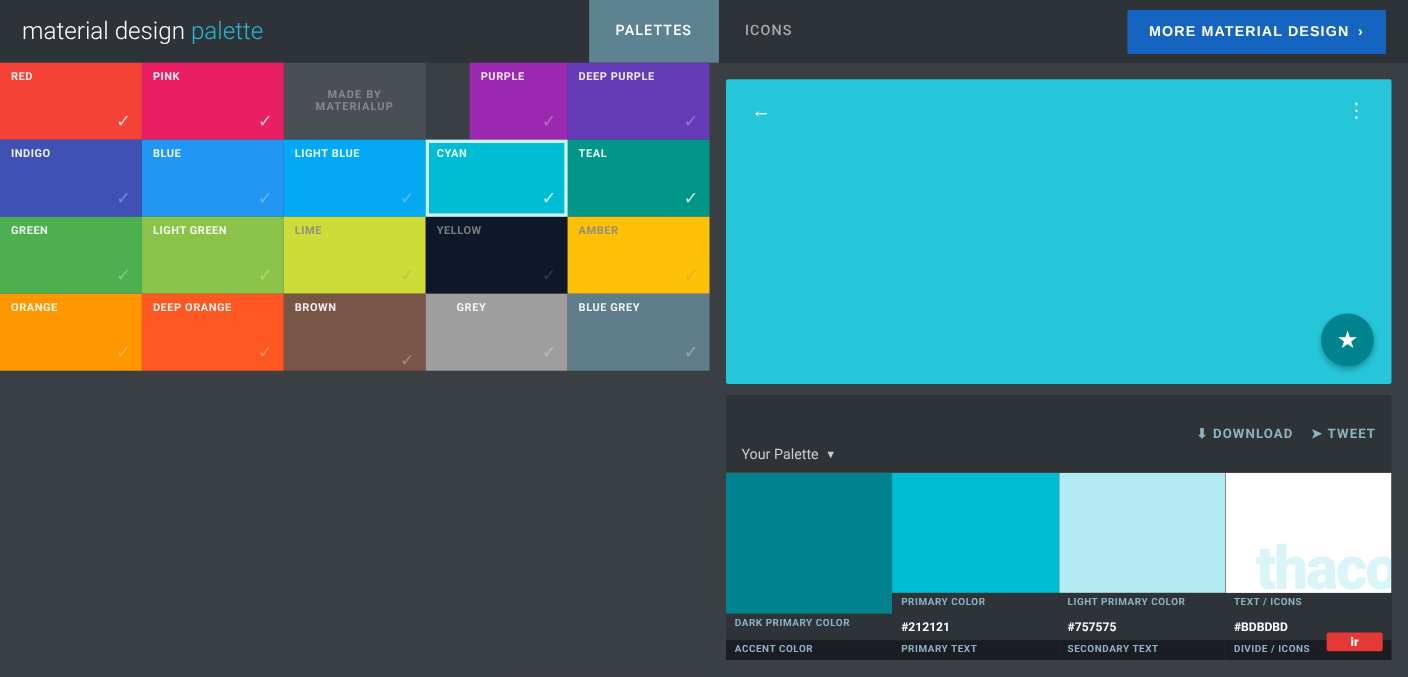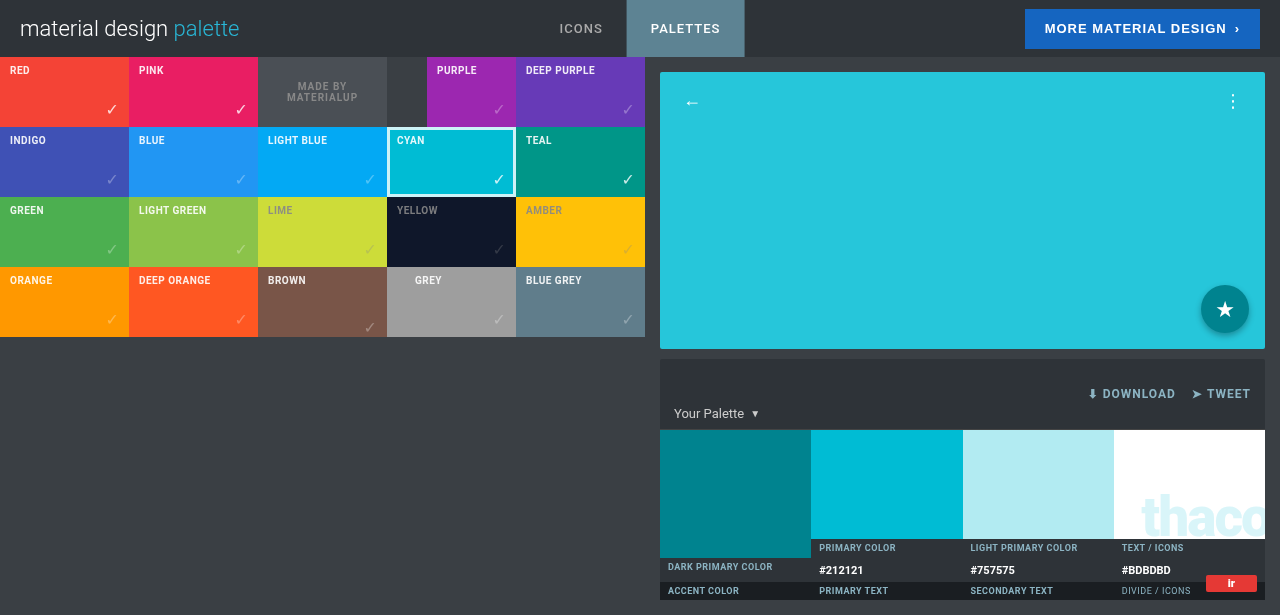--- a/index.html
+++ b/index.html
@@ -272,22 +272,22 @@
     }
   </style>
 </head>
 <body>
 
 <div class="header">
   <div class="logo">
     material design <span>palette</span>
   </div>
   <div class="nav-tabs">
+    <div class="nav-tab active">PALETTES</div>
     <div class="nav-tab">ICONS</div>
-    <div class="nav-tab active">PALETTES</div>
   </div>
   <button class="more-btn">
     <span>MORE MATERIAL DESIGN</span>
     <span>›</span>
   </button>
 </div>
 
 <div class="main">
 
   <div class="palette-grid">
@@ -444,21 +444,21 @@
         <div class="palette-color-item" style="background:#2e3338; display:flex; flex-direction:column; position:relative; overflow:hidden;">
           <div class="palette-color-swatch" style="background:#ffffff; flex:1; position:relative;">
             <span class="watermark" style="position:absolute;bottom:-10px;right:-5px;font-size:55px;font-weight:900;color:rgba(0,188,212,0.15);pointer-events:none;">thaco</span>
           </div>
           <div style="padding:4px 8px 4px; background:#2e3338;">
             <span class="palette-color-name">TEXT / ICONS</span>
           </div>
           <div style="padding: 2px 8px 4px; background: #2e3338;">
             <span style="color:#fff; font-size:11px; font-weight:700;">#BDBDBD</span>
           </div>
-          <div style="padding: 4px 8px; background:#1a1e22; font-size:9px; color:#8cb4c3; font-weight:400; letter-spacing:0.5px;">DIVIDE / ICONS</div>
+          <div style="padding: 4px 8px; background:#1a1e22; font-size:9px; color:#8cb4c3; font-weight:700; letter-spacing:0.5px;">DIVIDE / ICONS</div>
           <div class="ir-badge">ir</div>
         </div>
 
       </div>
     </div>
 
   </div>
 </div>
 
 </body></html>

